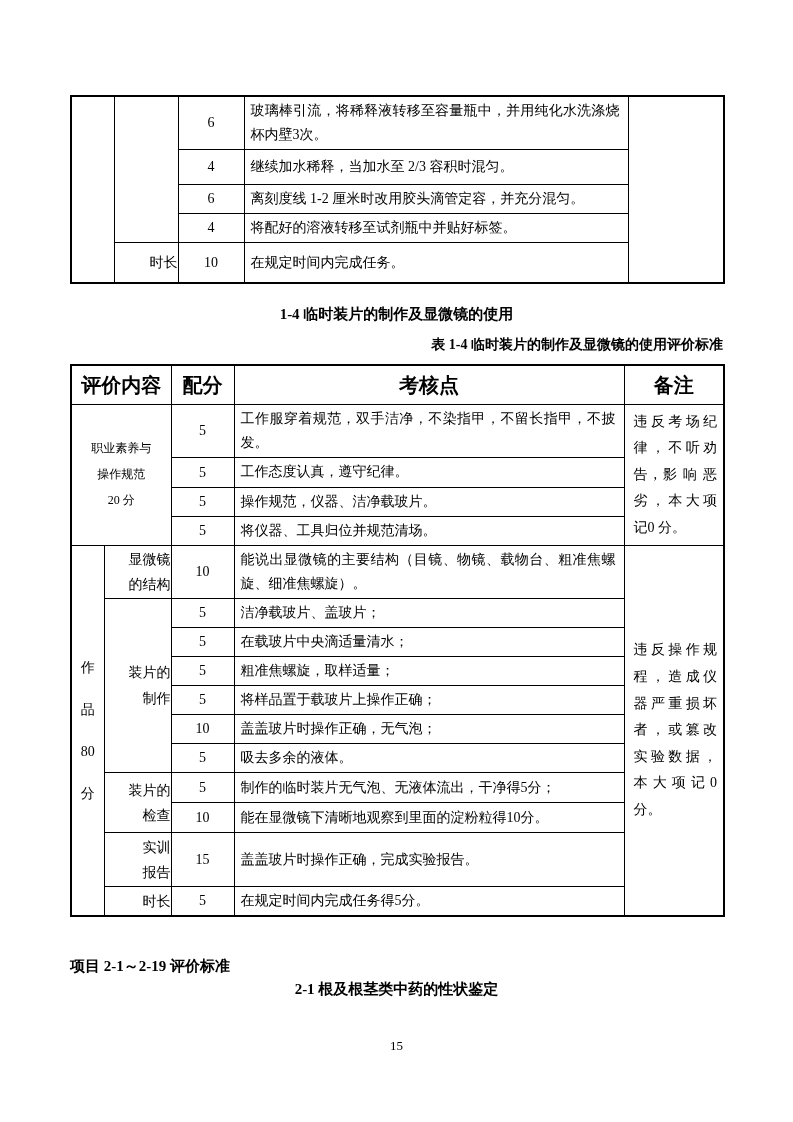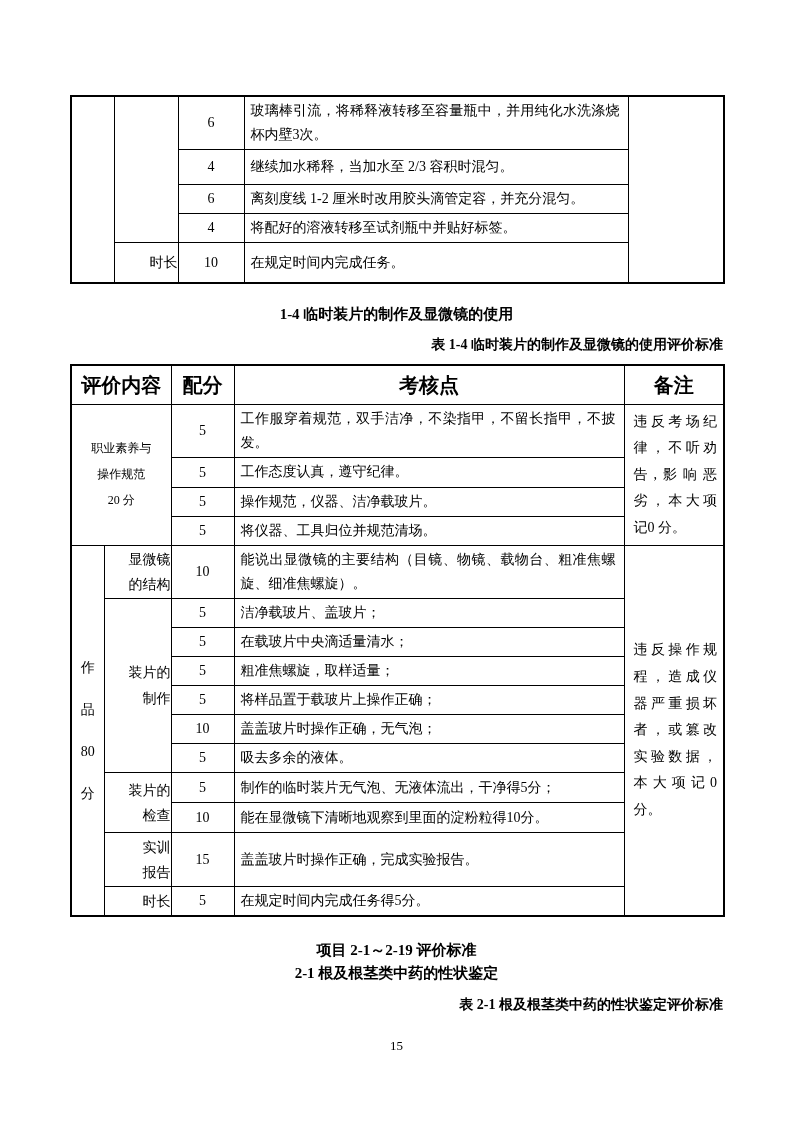--- a/index.html
+++ b/index.html
@@ -76,22 +76,22 @@
   .tbl-title {
     font-size: 14px;
     font-weight: bold;
     text-align: right;
     margin-top: 12px;
     margin-bottom: 10px;
   }
   .center-heading {
     font-size: 15px;
     font-weight: bold;
-    text-align: center;
-    margin-top: 24px;
+    text-align: left;
+    margin-top: 40px;
   }
   .heading-2-1 { margin-top: 4px; }
   .title-2-1 { margin-top: 13px; margin-bottom: 0; }
 
   .page-number {
     position: absolute;
     bottom: 68px;
     left: 0; right: 0;
     text-align: center;
     font-size: 13px;
@@ -234,17 +234,16 @@
       <tr class="r29">
         <td class="cat">时长</td>
         <td class="score">5</td>
         <td class="point">在规定时间内完成任务得5分。</td>
       </tr>
     </tbody>
   </table>
 
   <div class="center-heading">项目 2-1～2-19 评价标准</div>
   <div class="sec-heading heading-2-1">2-1 根及根茎类中药的性状鉴定</div>
-  <div class="tbl-title title-2-1">表 2-1 根及根茎类中药的性状鉴定评价标准</div>
 
 </div>
 
 <div class="page-number">15</div>
 
 </body></html>

